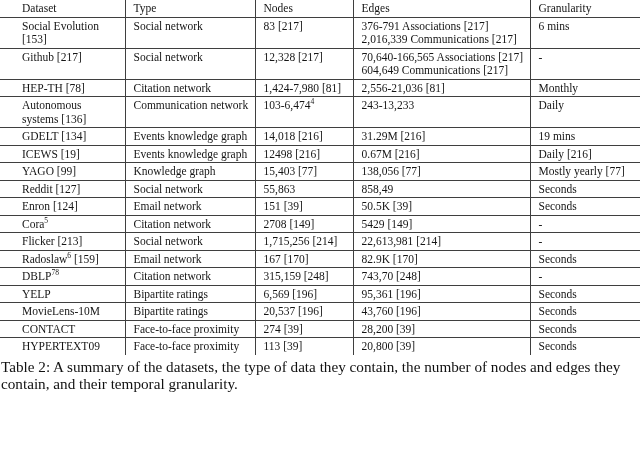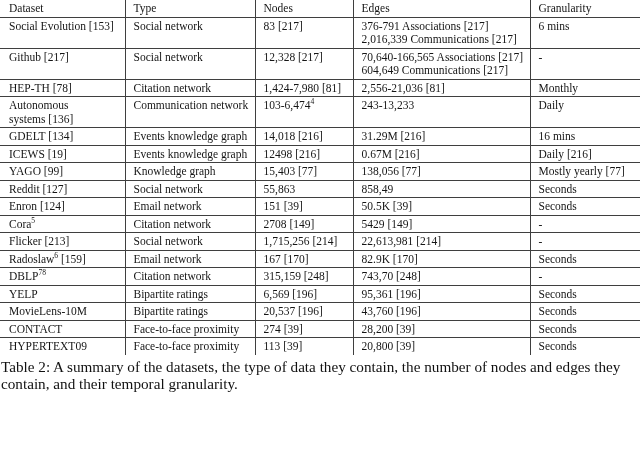--- a/index.html
+++ b/index.html
@@ -32,21 +32,21 @@
     font-size: 11.5px;
     line-height: 13.5px;
     font-weight: normal;
     text-align: left;
     vertical-align: top;
     padding: 2px 3px 1px 8px;
     border-bottom: 1px solid #3f3f3f;
     overflow: hidden;
     white-space: normal;
   }
-  th:first-child, td:first-child { padding-left: 9px; }
+  th:first-child, td:first-child { padding-left: 22px; }
   th + th, td + td { border-left: 1px solid #3f3f3f; }
   tbody tr:last-child td { border-bottom: none; }
 
   sup {
     font-size: 7.5px;
     line-height: 0;
     vertical-align: super;
   }
 
   .caption {
@@ -105,21 +105,21 @@
           <td>Communication network</td>
           <td>103-6,474<sup>4</sup></td>
           <td>243-13,233</td>
           <td>Daily</td>
         </tr>
         <tr>
           <td>GDELT [134]</td>
           <td>Events knowledge graph</td>
           <td>14,018 [216]</td>
           <td>31.29M [216]</td>
-          <td>16 mins</td>
+          <td>19 mins</td>
         </tr>
         <tr>
           <td>ICEWS [19]</td>
           <td>Events knowledge graph</td>
           <td>12498 [216]</td>
           <td>0.67M [216]</td>
           <td>Daily [216]</td>
         </tr>
         <tr>
           <td>YAGO [99]</td>

